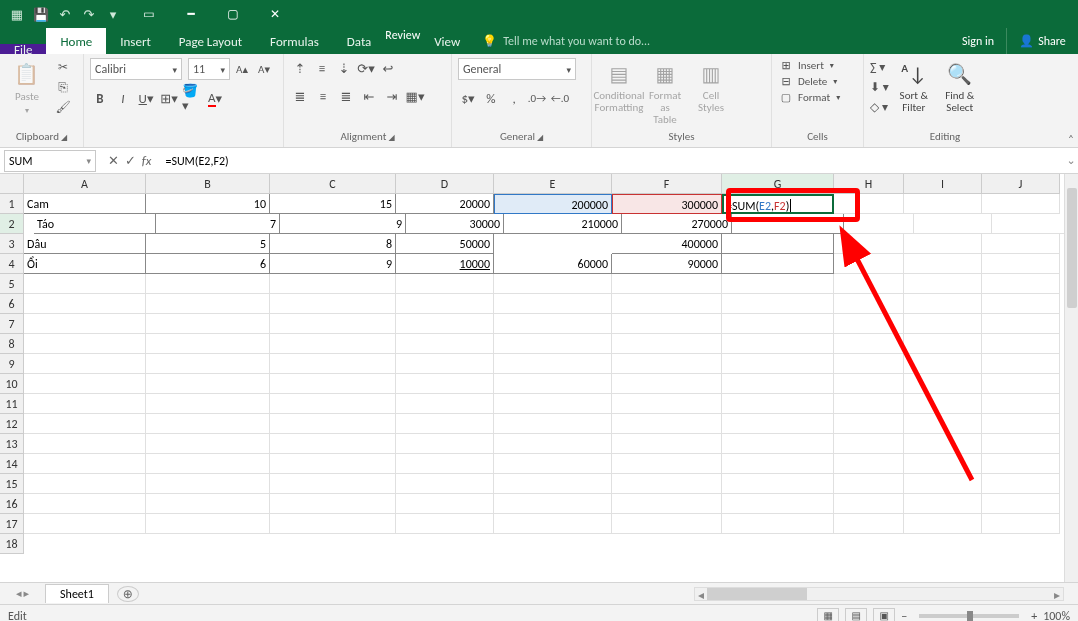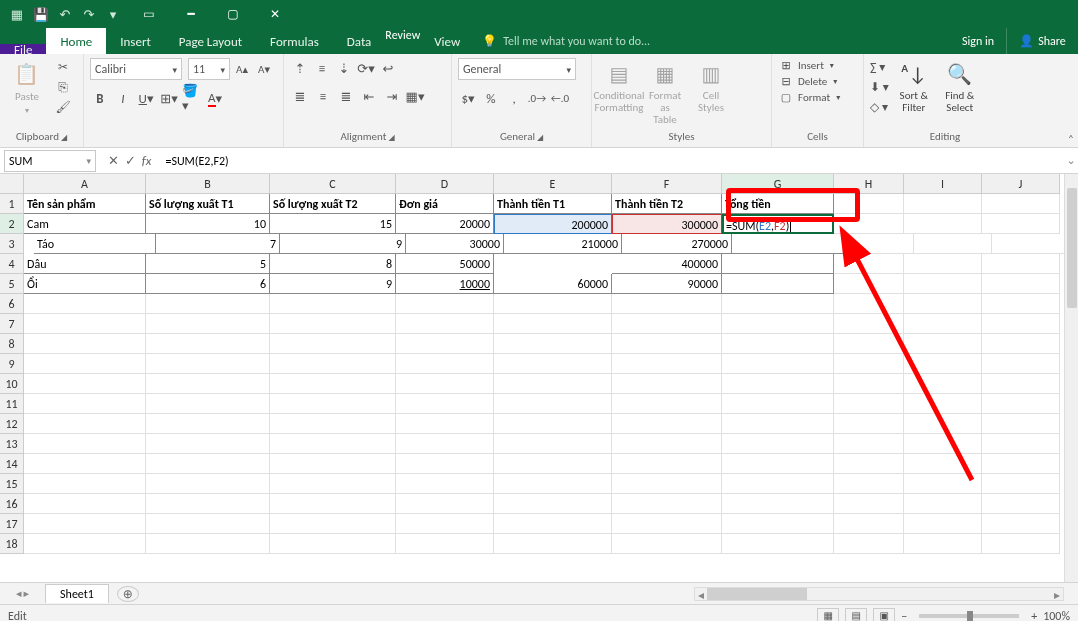--- a/index.html
+++ b/index.html
@@ -344,32 +344,20 @@
       <div class="rh">12</div>
       <div class="rh">13</div>
       <div class="rh">14</div>
       <div class="rh">15</div>
       <div class="rh">16</div>
       <div class="rh">17</div>
       <div class="rh">18</div>
     </div>
   <div class="cells" id="cells">
       <div class="crow">
-        <div class="cell hdr" style="width: 122px;">Tên sản phẩm</div>
-        <div class="cell hdr" style="width: 124px;">Số lượng xuất T1</div>
-        <div class="cell hdr" style="width: 126px;">Số lượng xuất T2</div>
-        <div class="cell hdr" style="width: 98px;">Đơn giá</div>
-        <div class="cell hdr" style="width: 118px;">Thành tiền T1</div>
-        <div class="cell hdr" style="width: 110px;">Thành tiền T2</div>
-        <div class="cell hdr" style="width: 112px;">Tổng tiền</div>
-        <div class="cell" style="width: 70px;"></div>
-        <div class="cell" style="width: 78px;"></div>
-        <div class="cell" style="width: 78px;"></div>
-      </div>
-      <div class="crow">
         <div class="cell data" style="width: 122px;">Cam</div>
         <div class="cell data num" style="width: 124px;">10</div>
         <div class="cell data num" style="width: 126px;">15</div>
         <div class="cell data num" style="width: 98px;">20000</div>
         <div class="cell data num e2" style="width: 118px;">200000</div>
         <div class="cell data num f2" style="width: 110px;">300000</div>
         <div class="cell data g2" style="width: 112px;">=SUM(<span class="e2ref">E2</span>,<span class="f2ref">F2</span>)<span style="border-left:1px solid #000;margin-left:1px"></span></div>
         <div class="cell" style="width: 70px;"></div>
         <div class="cell" style="width: 78px;"></div>
         <div class="cell" style="width: 78px;"></div>

